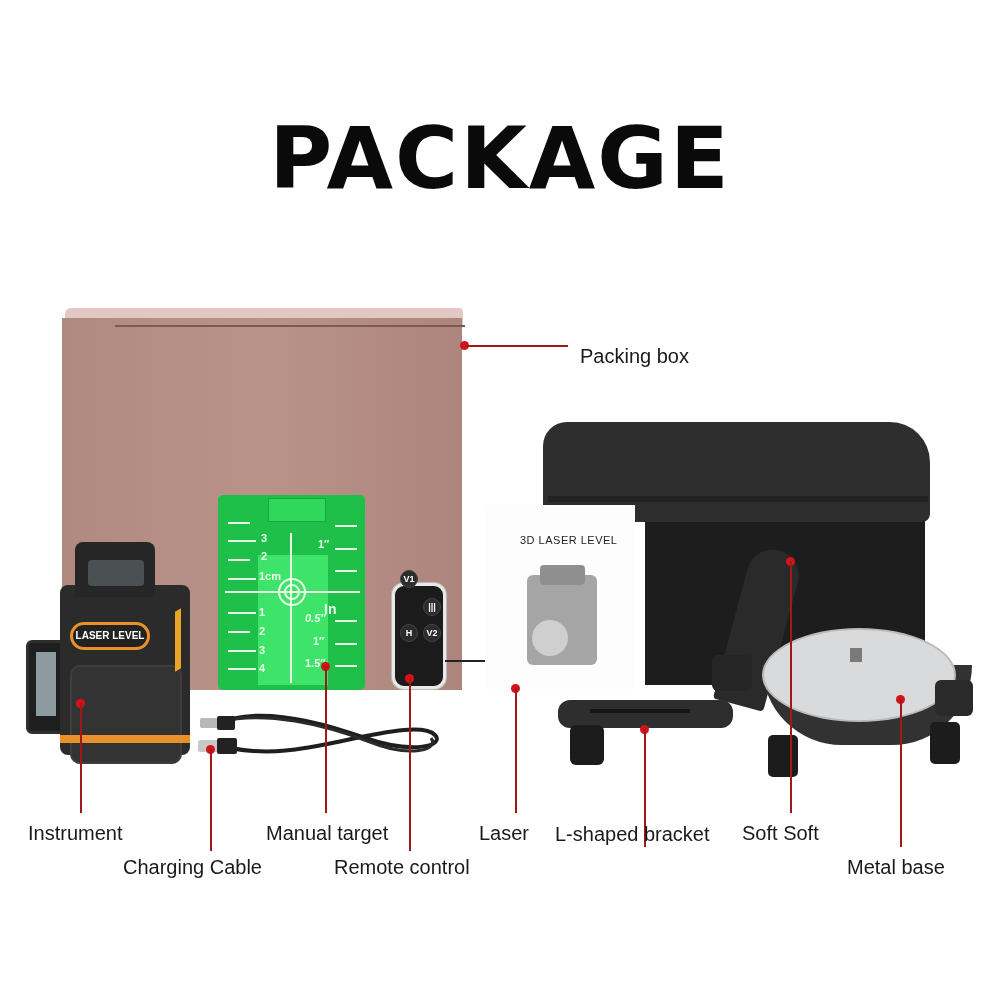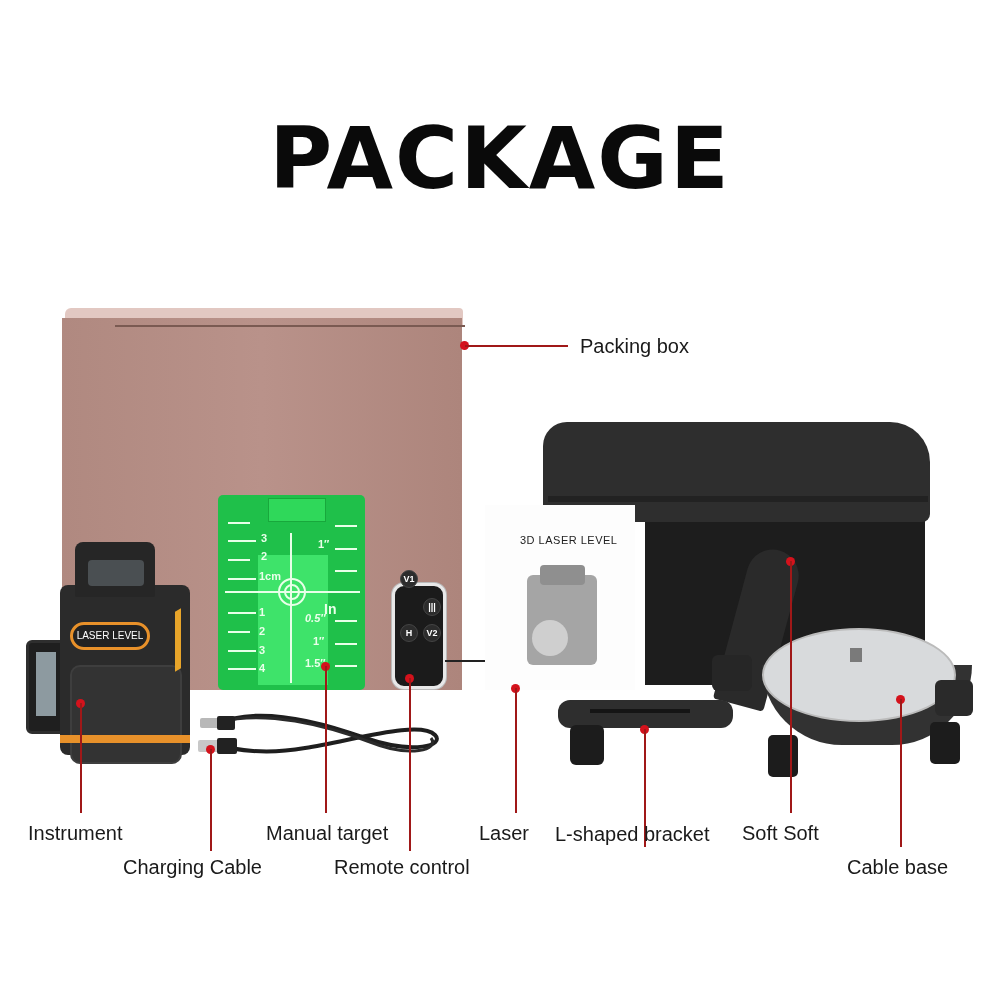--- a/index.html
+++ b/index.html
@@ -15,21 +15,21 @@
          background-image:linear-gradient(90deg,#b08980 0%,#b9928a 50%,#ad857c 100%); }
   .box-lid { left:65px; top:308px; width:398px; height:18px; background:#e2c8c2; border-radius:6px 4px 0 0; }
   .box-edge { left:115px; top:325px; width:350px; height:2px; background:#7a5a52; }
 
   
   .inst-body { left:60px; top:585px; width:130px; height:170px; background:#2b2b2b; border-radius:8px; }
   .inst-top { left:75px; top:542px; width:80px; height:55px; background:#262626; border-radius:8px 8px 2px 2px; }
   .inst-lens { left:88px; top:560px; width:56px; height:26px; background:#4a4f52; border-radius:4px; }
   .inst-side { left:26px; top:640px; width:42px; height:88px; background:#1f1f1f; border-radius:6px; border:3px solid #2e2e2e; }
   .inst-glass { left:36px; top:652px; width:20px; height:64px; background:#8d9aa0; }
-  .inst-badge { left:70px; top:622px; width:74px; height:22px; border:3px solid #e8912a; border-radius:14px; background:#222; color:#fff; font-size:10px; font-weight:normal; text-align:center; line-height:22px; }
+  .inst-badge { left:70px; top:622px; width:74px; height:22px; border:3px solid #e8912a; border-radius:14px; background:#222; color:#fff; font-size:10px; font-weight:bold; text-align:center; line-height:22px; }
   .inst-face { left:70px; top:665px; width:108px; height:95px; background:#333; border-radius:10px; border:2px solid #3e3e3e; }
   .inst-stripe { left:60px; top:735px; width:130px; height:8px; background:#e8912a; }
   .inst-stripe2 { left:175px; top:610px; width:6px; height:60px; background:#e8a52a; transform:skewY(-30deg); }
 
   
   .target { left:218px; top:495px; width:147px; height:195px; background:#1fc04a; border-radius:5px; }
   .target-inner { left:258px; top:555px; width:70px; height:130px; background:#3ee36a; }
   .target-slot { left:268px; top:498px; width:56px; height:22px; background:#2fd85a; border:1px solid #18a83c; }
   .tick { background:#e8ffe8; height:2px; }
   .tnum { color:#eaffea; font-size:11px; font-weight:bold; }
@@ -77,21 +77,21 @@
 
 <div class="abs title">PACKAGE</div>
 
 <div>
   <div class="abs box-lid"></div>
   <div class="abs box"></div>
   <div class="abs box-edge"></div>
 </div>
 <div class="abs dot" style="left:460px;top:341px;"></div>
 <div class="abs leader" style="left:465px;top:345px;width:103px;height:2px;"></div>
-<div class="abs label" style="left:580px;top:334px;text-align:right;">Packing box</div>
+<div class="abs label" style="left:580px;top:344px;text-align:right;">Packing box</div>
 
 <div>
   <div class="abs case-body"></div>
   <div class="abs case-lid"></div>
   <div class="abs case-zip"></div>
 </div>
 
 <div>
   <div class="abs manual"></div>
   <div class="abs manual-title">3D LASER LEVEL</div>
@@ -205,13 +205,13 @@
 <div class="abs dot" style="left:896px;top:695px;"></div>
 <div class="abs leader" style="left:900px;top:699px;width:2px;height:148px;"></div>
 
 <div class="abs label" style="left:28px;top:821px;">Instrument</div>
 <div class="abs label" style="left:123px;top:855px;">Charging Cable</div>
 <div class="abs label" style="left:266px;top:821px;">Manual target</div>
 <div class="abs label" style="left:334px;top:855px;">Remote control</div>
 <div class="abs label" style="left:479px;top:821px;">Laser</div>
 <div class="abs label" style="left:555px;top:822px;">L-shaped bracket</div>
 <div class="abs label" style="left:742px;top:821px;">Soft Soft</div>
-<div class="abs label" style="left:847px;top:855px;">Cable base</div>
+<div class="abs label" style="left:847px;top:855px;">Metal base</div>
 
 </body></html>

